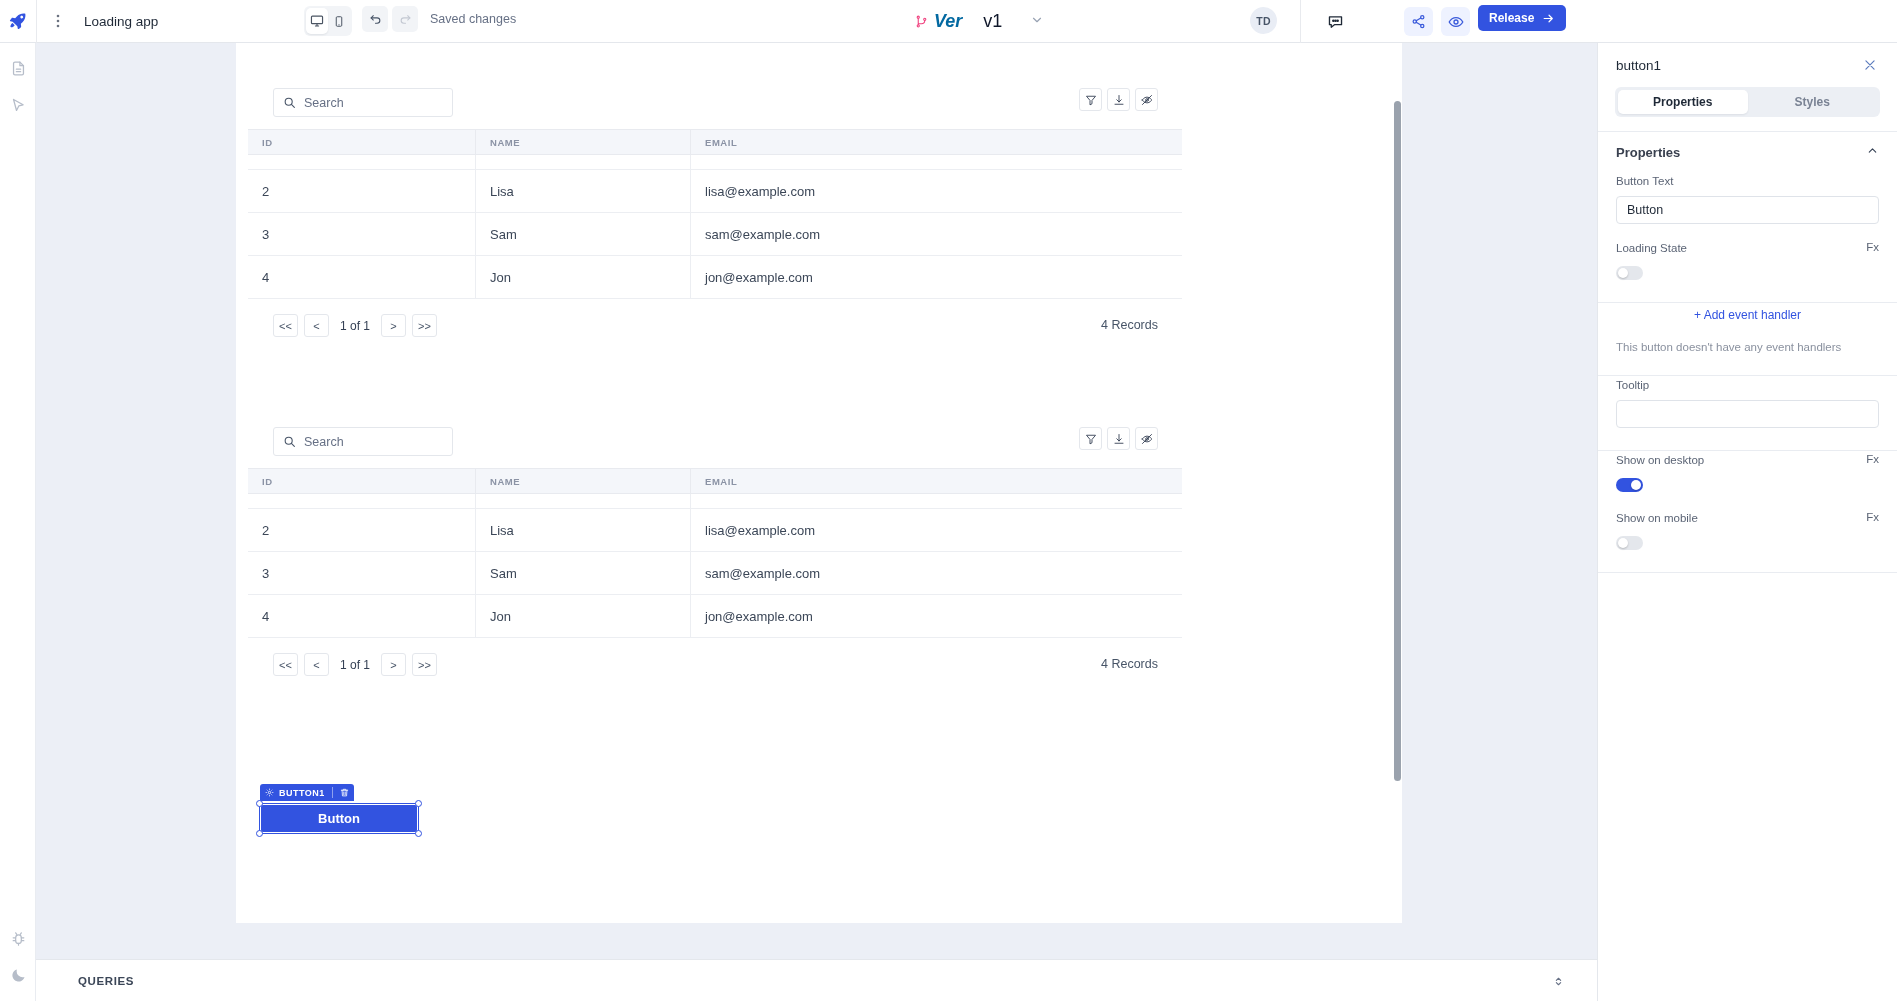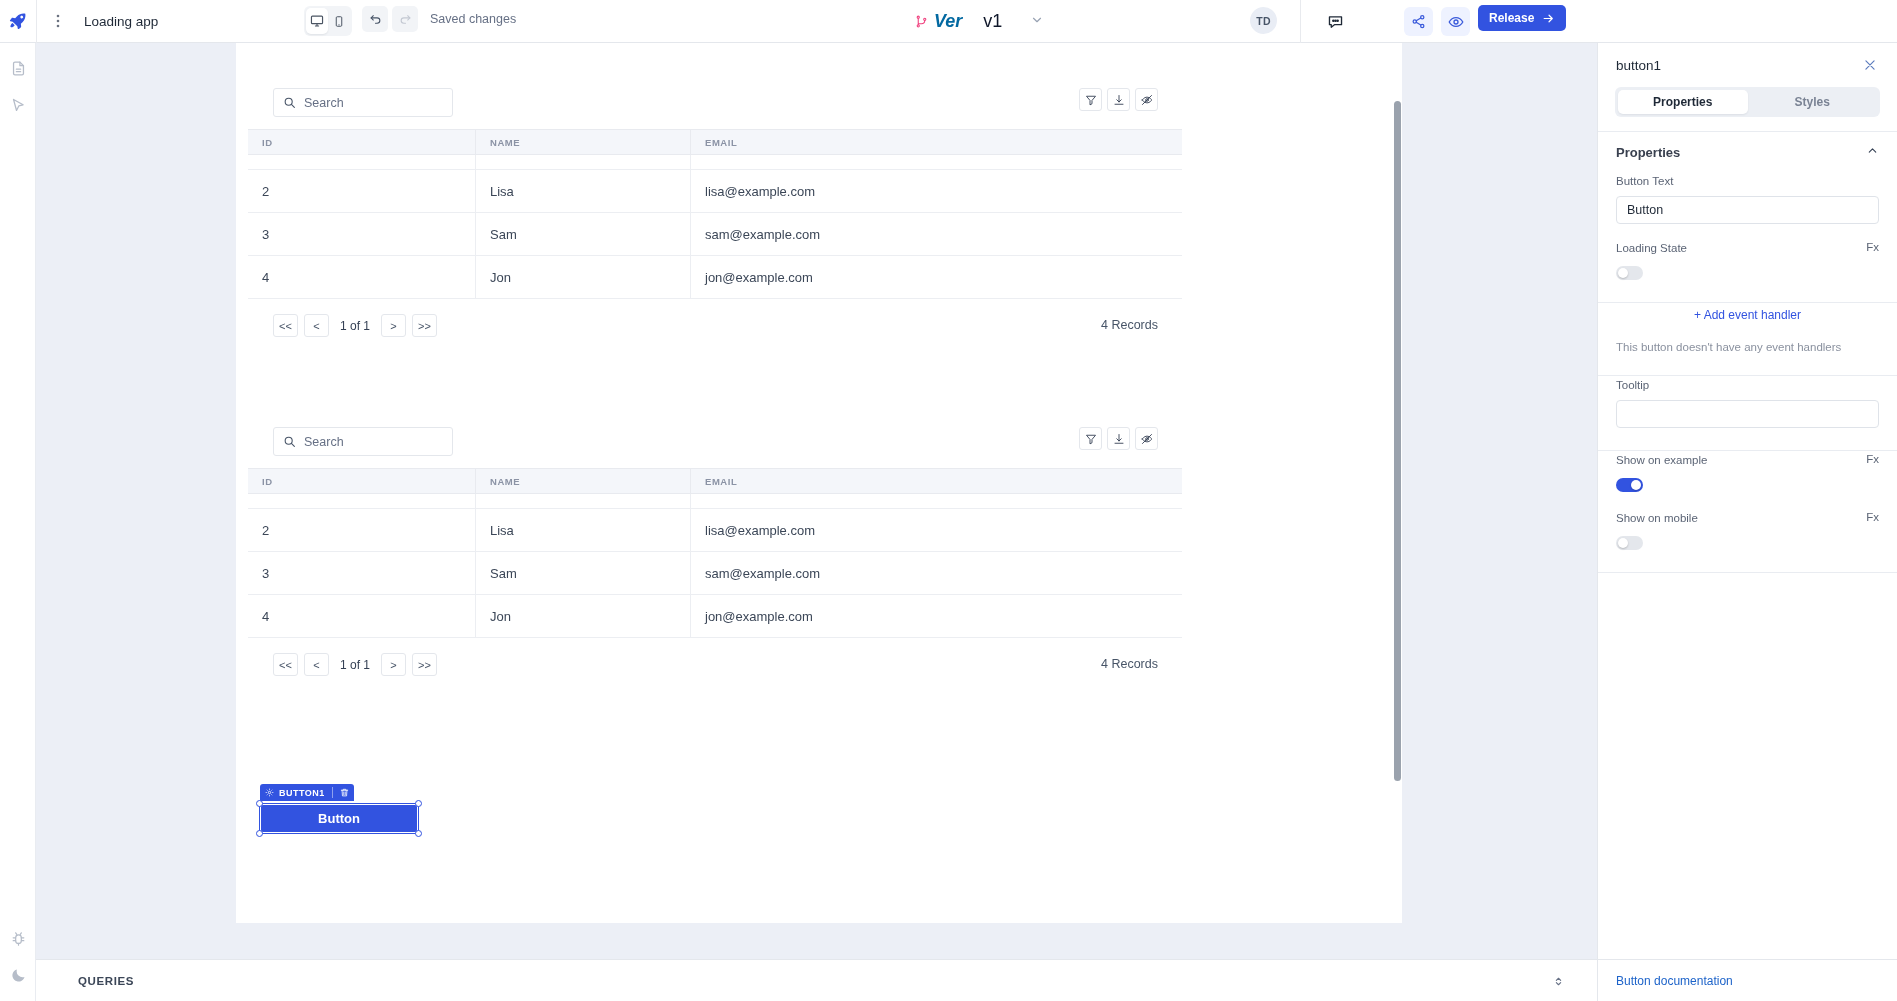--- a/index.html
+++ b/index.html
@@ -626,34 +626,31 @@
     <div class="sect">
       <div class="fld-label">Tooltip</div>
       <div class="txt-input">
         <span></span>
       </div>
     </div>
     <div class="rp-sep" style="margin-top:22px;"></div>
 
     <div class="sect">
       <div class="fld-row">
-        <span class="fld-label">Show on example</span>
+        <span class="fld-label">Show on desktop</span>
         <span class="fx">Fx</span>
       </div>
       <div class="toggle on">
           <span class="knob"></span>
         </div>
       <div class="fld-row" style="margin-top:17px;">
         <span class="fld-label">Show on mobile</span>
         <span class="fx">Fx</span>
       </div>
       <div class="toggle">
           <span class="knob"></span>
         </div>
     </div>
     <div class="rp-sep" style="margin-top:22px;"></div>
 
-    <div class="rp-foot">
-      <a href="#">Button documentation</a>
-    </div>
   </div>
 
 </div>
 
 </body></html>

